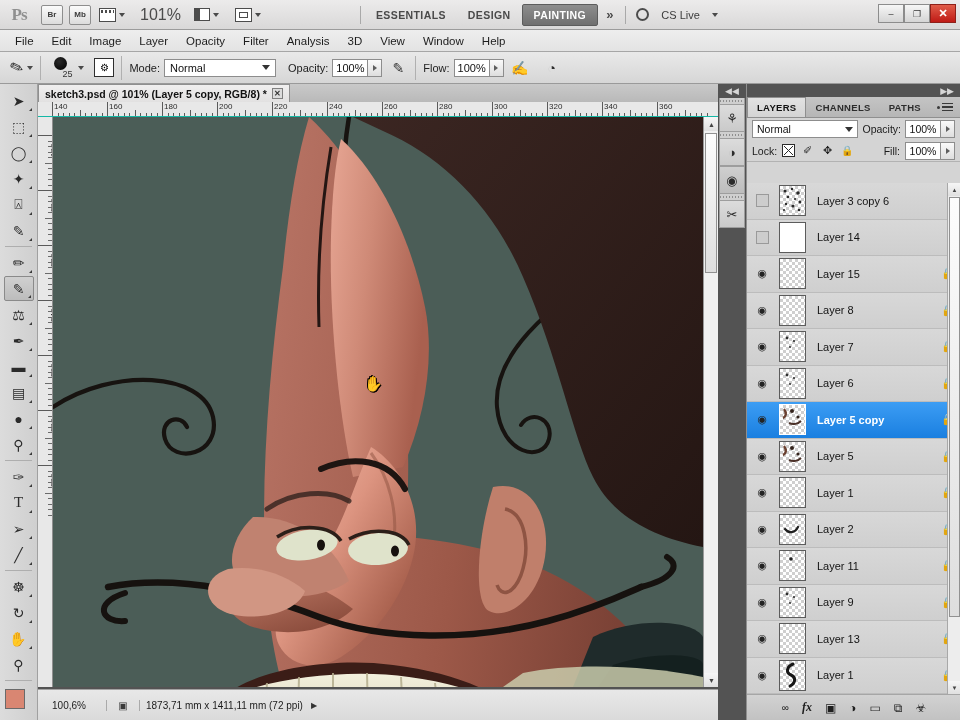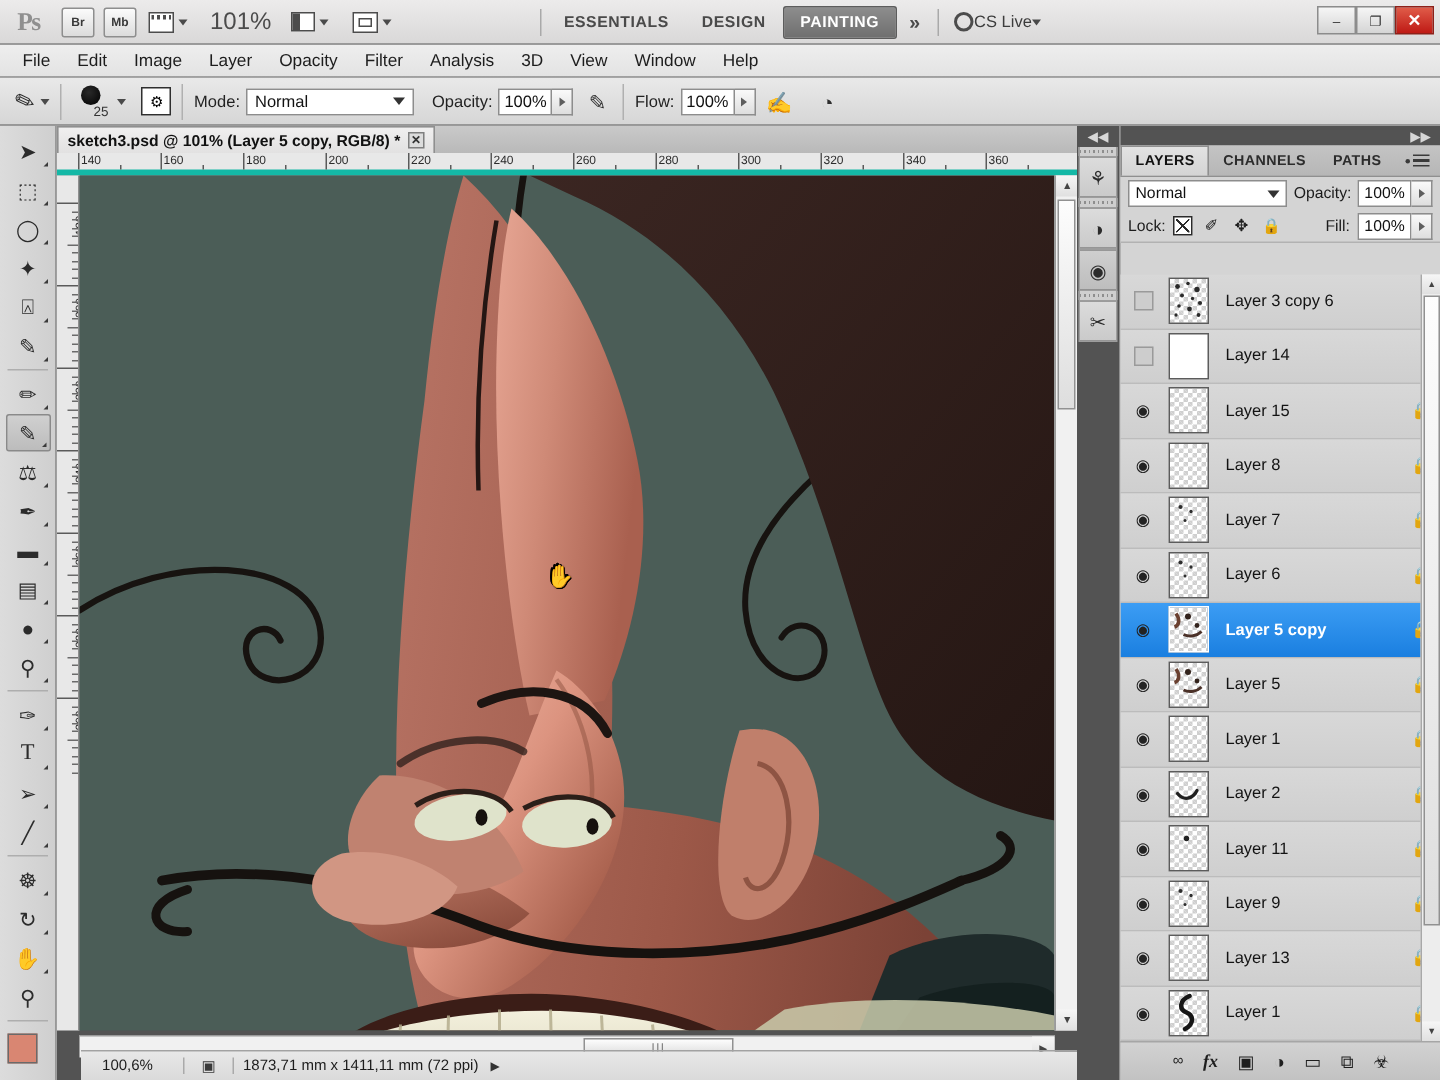--- a/index.html
+++ b/index.html
@@ -49,21 +49,21 @@
   .ws-tab {
     padding: 4px 11px; font-size: 10.5px; font-weight: bold; color: #4a4a4a;
     letter-spacing: 0.4px; border-radius:2px;
   }
   .ws-tab.active {
     background: linear-gradient(#8d8d8d,#6f6f6f); color:#fff;
     border:1px solid #5c5c5c;
   }
   .ws-more { padding: 0 8px; font-size:13px; color:#4a4a4a; font-weight:bold; }
   .tb-sep { width:1px;height:18px;background:#a9a9a9;margin:0 4px; }
-  .cslive { display:flex;align-items:center;gap:0;font-size:11px;color:#3c3c3c;margin-left:6px;}
+  .cslive { display:flex;align-items:center;gap:12px;font-size:11px;color:#3c3c3c;margin-left:6px;}
   .cslive-ring { width:13px;height:13px;border-radius:50%;border:2.5px solid #4c4c4c; }
   .wbtns { position:absolute; right:4px; top:4px; display:flex; }
   .wbtn {
     width:26px;height:19px;border:1px solid #8c8c8c;
     background:linear-gradient(#f6f6f6,#d5d5d5);
     display:flex;align-items:center;justify-content:center;
     font-size:9px;color:#333;
   }
   .wbtn.close { background:linear-gradient(#e05c49,#bf1a15); border-color:#8e2019; color:#fff; font-weight:bold; font-size:11px;}
 
@@ -133,21 +133,21 @@
     height:18px; background:linear-gradient(#f0efef,#e2e1e1);
     border:1px solid #8f8f8f; border-bottom:none;
     display:flex;align-items:center;gap:5px;padding:0 6px;
     font-size:10.5px;color:#111;font-weight:bold;
   }
   .tabclose {
     width:11px;height:11px;border:1px solid #7f7f7f;background:#dcdcdc;
     display:flex;align-items:center;justify-content:center;font-size:8px;color:#333;
   }
   .ruler-h { position:absolute; left:0; top:18px; width:680px; height:15px;
-    background:#e8e8e8; border-bottom:4px solid #14b8a6; overflow:hidden; }
+    background:#e8e8e8; border-bottom:1px solid #14b8a6; overflow:hidden; }
   .ruler-v { position:absolute; left:0; top:33px; width:15px; height:570px;
     background:#e8e8e8; border-right:1px solid #8f8f8f; overflow:hidden; }
   .tickwrap { position:absolute; left:0; top:0; height:15px; }
   .tick { position:absolute; bottom:0; width:1px; background:#5a5a5a; }
   .ticklbl { position:absolute; top:0px; font-size:8px; color:#2c2c2c; padding-left:2px; }
   .vlbl { position:absolute; font-size:8px; color:#2c2c2c;
     transform: rotate(-90deg); transform-origin: left top; white-space:nowrap; }
 
   .canvas {
     position:absolute; left:15px; top:33px; width:650px; height:570px;
@@ -158,21 +158,21 @@
     background:#f1f1f1; border-left:1px solid #9a9a9a;
   }
   .scroll-h {
     position:absolute; left:15px; bottom:15px; width:650px; height:15px;
     background:#f1f1f1; border-top:1px solid #9a9a9a;
   }
   .sb-thumb { position:absolute; background:linear-gradient(#fdfdfd,#dedede); border:1px solid #919191; }
   .sb-arrow { position:absolute; display:flex;align-items:center;justify-content:center;
     background:linear-gradient(#f6f6f6,#e0e0e0); }
   .statusbar {
-    position:absolute; left:16px; bottom:0; width:680px; height:20px;
+    position:absolute; left:0; bottom:0; width:680px; height:31px;
     background:linear-gradient(#e8e8e8,#dadada); border-top:1px solid #a2a2a2;
     display:flex; align-items:center; font-size:10px; color:#1c1c1c;
   }
   .st-sep { width:1px; height:11px; background:#aaa; margin:0 6px; }
 
   
   .dockstrip {
     position:absolute; left:718px; top:84px; width:28px; height:636px;
     background:#535353;
   }

